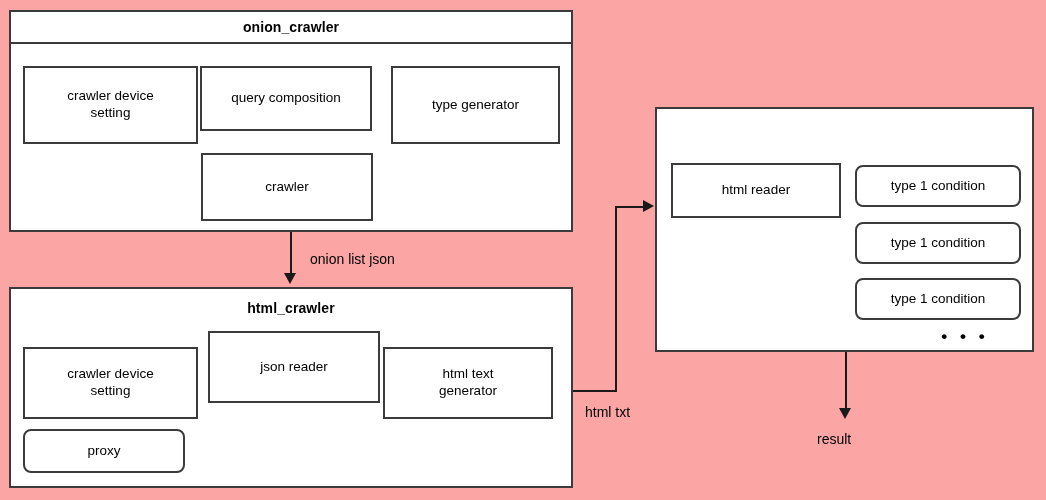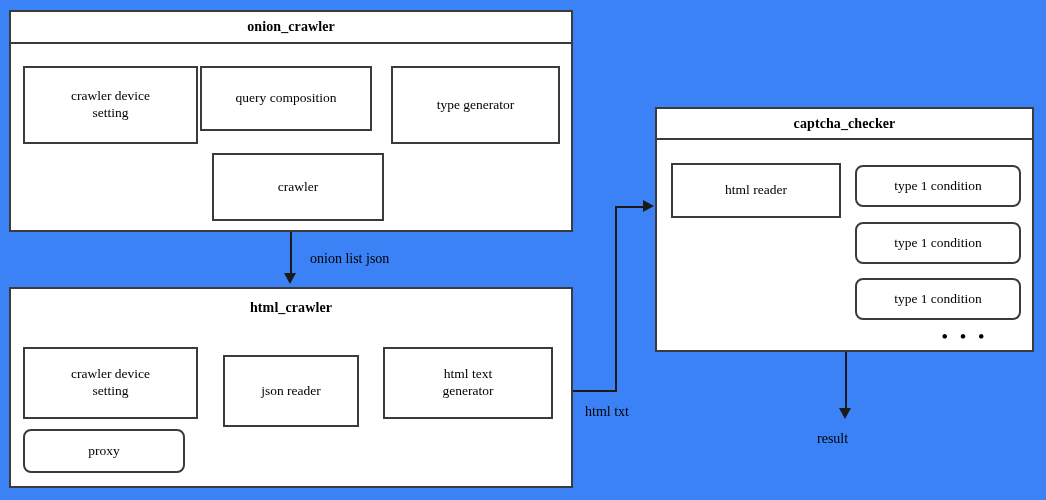--- a/index.html
+++ b/index.html
@@ -8,23 +8,22 @@
     background: #ffffff;
   }
   body {
     font-family: "Liberation Sans", sans-serif;
     color: #000000;
   }
   #canvas {
     position: relative;
     width: 1046px;
     height: 500px;
-    background: #3b82f6;
+    background: #fca5a5;
     overflow: hidden;
-    font-family: Liberation Serif, serif;
   }
 
   
   .module {
     position: absolute;
     box-sizing: border-box;
     border: 2px solid #3b3b3b;
     background: #ffffff;
   }
   .module-header {
@@ -119,42 +118,39 @@
 
   <div class="module" style="left:9px; top:10px; width:564px; height:222px;">
     <div class="module-header" style="height:32px;">
       <span>onion_crawler</span>
     </div>
     <div class="module-body" style="top:32px;">
       <div class="node" style="left:12px; top:22px; width:175px; height:78px; white-space:pre-line;">crawler device
 setting</div>
       <div class="node" style="left:189px; top:22px; width:172px; height:65px; white-space:pre-line;">query composition</div>
       <div class="node" style="left:380px; top:22px; width:169px; height:78px; white-space:pre-line;">type generator</div>
-      <div class="node" style="left:201px; top:109px; width:172px; height:68px; white-space:pre-line;">crawler</div>
+      <div class="node" style="left:190px; top:109px; width:172px; height:68px; white-space:pre-line;">crawler</div>
     </div>
   </div>
 
   <div class="module" style="left:9px; top:287px; width:564px; height:201px;">
     <div class="module-header" style="height:40px;">
       <span>html_crawler</span>
     </div>
     <div class="module-body" style="top:32px;">
       <div class="node" style="left:12px; top:26px; width:175px; height:72px; white-space:pre-line;">crawler device
 setting</div>
-      <div class="node" style="left:197px; top:34px; width:136px; height:72px; white-space:pre-line;margin-left:15px;">json reader</div>
+      <div class="node" style="left:197px; top:10px; width:172px; height:72px; white-space:pre-line;">json reader</div>
       <div class="node" style="left:372px; top:26px; width:170px; height:72px; white-space:pre-line;">html text
 generator</div>
       <div class="node rounded" style="left:12px; top:108px; width:162px; height:44px; white-space:pre-line;">proxy</div>
     </div>
   </div>
 
   <div class="module" style="left:655px; top:107px; width:379px; height:245px;">
-    <div class="module-header" style="height:31px;">
-      <span>captcha_checker</span>
-    </div>
     <div class="module-body" style="top:31px;">
       <div class="node" style="left:14px; top:23px; width:170px; height:55px; white-space:pre-line;">html reader</div>
       <div class="node rounded" style="left:198px; top:25px; width:166px; height:42px; white-space:pre-line;">type 1 condition</div>
       <div class="node rounded" style="left:198px; top:82px; width:166px; height:42px; white-space:pre-line;">type 1 condition</div>
       <div class="node rounded" style="left:198px; top:138px; width:166px; height:42px; white-space:pre-line;">type 1 condition</div>
       <div class="dots" style="left:258px; top:188px; width:100px; text-align:center;">• • •</div>
     </div>
   </div>
 
   <div class="vline" style="left:290px; top:232px; height:41px;"></div>

